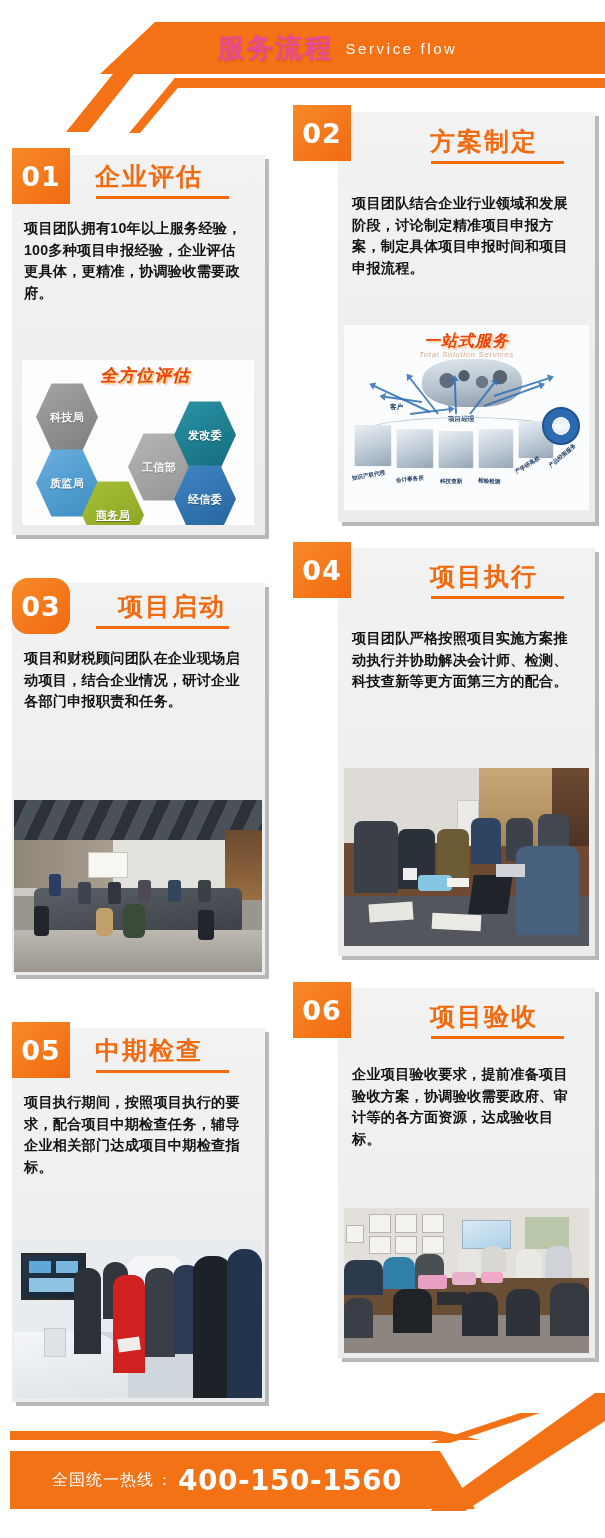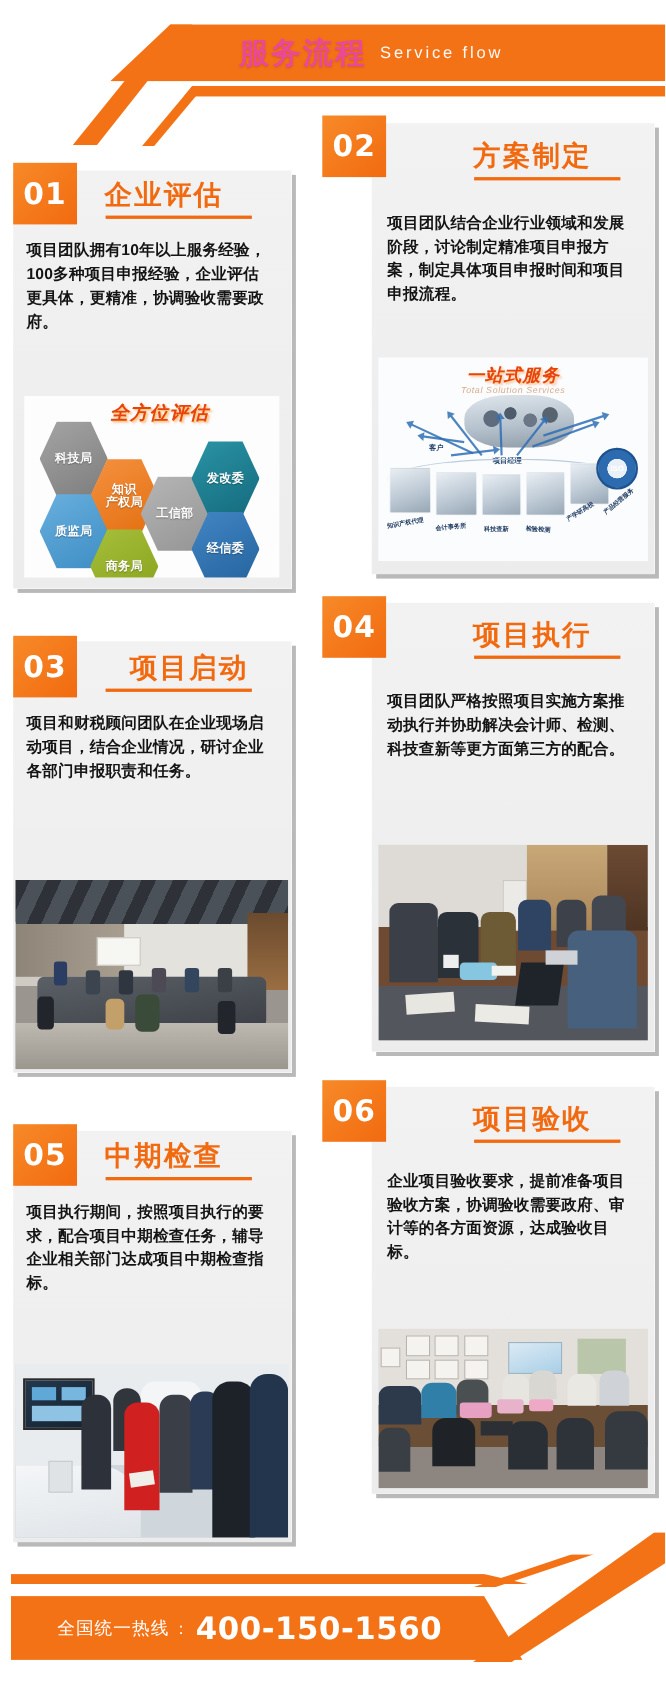--- a/index.html
+++ b/index.html
@@ -202,29 +202,26 @@
   <div class="title-rule" style="left:96px; top:196px; width:133px;"></div>
   <div class="card-body" style="left:24px; top:218px; width:220px;">项目团队拥有10年以上服务经验，100多种项目申报经验，企业评估更具体，更精准，协调验收需要政府。</div>
 
   <div class="hexwrap" style="left:22px; top:360px; width:232px; height:165px;">
     <div class="hx-title" style="left:78px; top:4px;">全方位评估</div>
 
     <div class="hex" style="left:14px; top:22px; width:62px; height:70px; background:linear-gradient(150deg,#a5a5a5,#7d7d7d);">
       <span>科技局</span>
     </div>
 
-    <div class="hex" style="left:60px; top:56px; width:62px; height:70px; background:linear-gradient(150deg,#f59140,#e36f10);">
-      <span>知识<br>产权局</span>
-    </div>
 
     <div class="hex" style="left:14px; top:88px; width:62px; height:70px; background:linear-gradient(150deg,#69b0de,#3d8dc4);">
       <span>质监局</span>
     </div>
 
-    <div class="hex" style="left:60px; top:120px; width:62px; height:70px; background:linear-gradient(150deg,#a7c03b,#859f1c);">
+    <div class="hex" style="left:60px; top:120px; width:62px; height:70px; background:linear-gradient(150deg,#a7c03b,#859f1c);text-decoration:underline;">
       <span>商务局</span>
     </div>
 
     <div class="hex" style="left:106px; top:72px; width:62px; height:70px; background:linear-gradient(150deg,#b6b6b6,#949494);">
       <span>工信部</span>
     </div>
 
     <div class="hex" style="left:152px; top:40px; width:62px; height:70px; background:linear-gradient(150deg,#2b94a6,#136a7c);">
       <span>发改委</span>
     </div>
@@ -273,21 +270,21 @@
     <div class="oss-label" style="left:8px; top:150px; transform:rotate(-10deg);">知识产权代理</div>
     <div class="oss-label" style="left:52px; top:152px; transform:rotate(-5deg);">会计事务所</div>
     <div class="oss-label" style="left:96px; top:153px;">科技查新</div>
     <div class="oss-label" style="left:134px; top:152px; transform:rotate(4deg);">检验检测</div>
     <div class="oss-label" style="left:172px; top:144px; transform:rotate(-32deg);">产学研高校</div>
     <div class="oss-label" style="left:206px; top:138px; transform:rotate(-40deg);">产品经营服务</div>
   </div>
 
   <div class="card" style="left:12px; top:583px; width:253px; height:392px;">
   </div>
-  <div class="badge" style="left:12px; top:578px;">03</div>
+  <div class="badge" style="left:12px; top:578px;border-radius:16px;">03</div>
   <div class="card-title" style="left:95px; top:590px;margin-left:23px;">项目启动</div>
   <div class="title-rule" style="left:96px; top:626px; width:133px;"></div>
   <div class="card-body" style="left:24px; top:648px; width:220px;">项目和财税顾问团队在企业现场启动项目，结合企业情况，研讨企业各部门申报职责和任务。</div>
 
   <div class="card-media" style="left:14px; top:800px; width:248px; height:172px;">
     <div class="ph ph-room">
       <i style="left:0; top:0; width:100%; height:40px; background:repeating-linear-gradient(115deg,#2e3238 0 12px,#4b5158 12px 26px);"></i>
       <i style="left:0; top:40px; width:40%; height:48px; background:linear-gradient(90deg,#8e8579,#a89e90);"></i>
       <i style="left:40%; top:40px; width:45%; height:48px; background:#e4e2dd;"></i>
       <i style="left:85%; top:30px; width:15%; height:70px; background:linear-gradient(180deg,#6b4a2e,#9a6e42);"></i>

